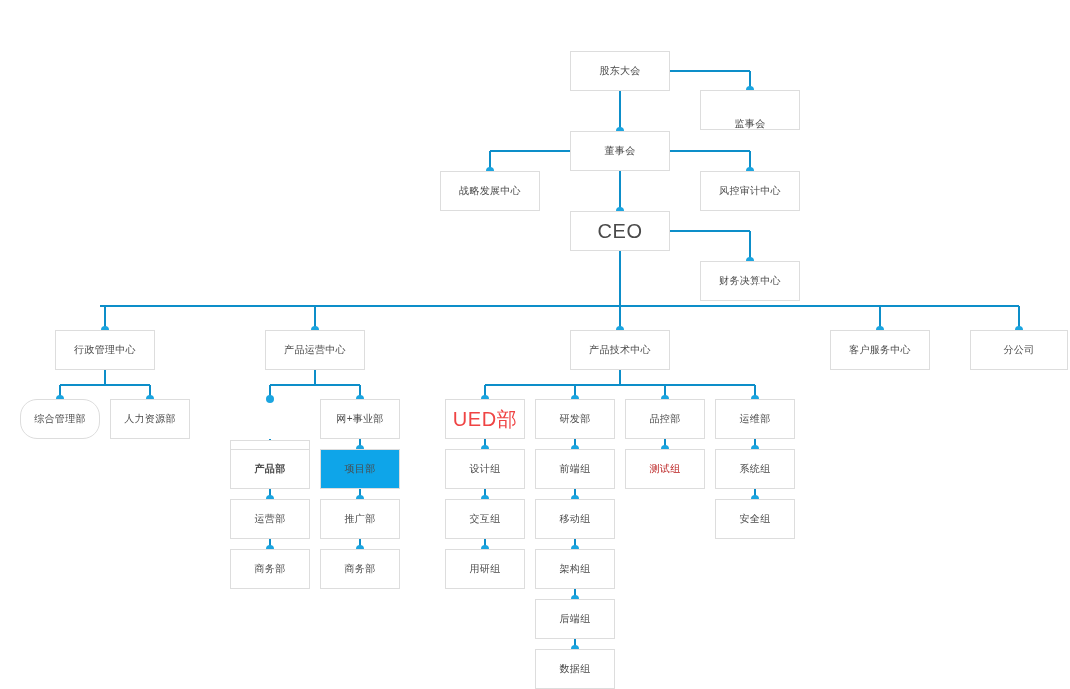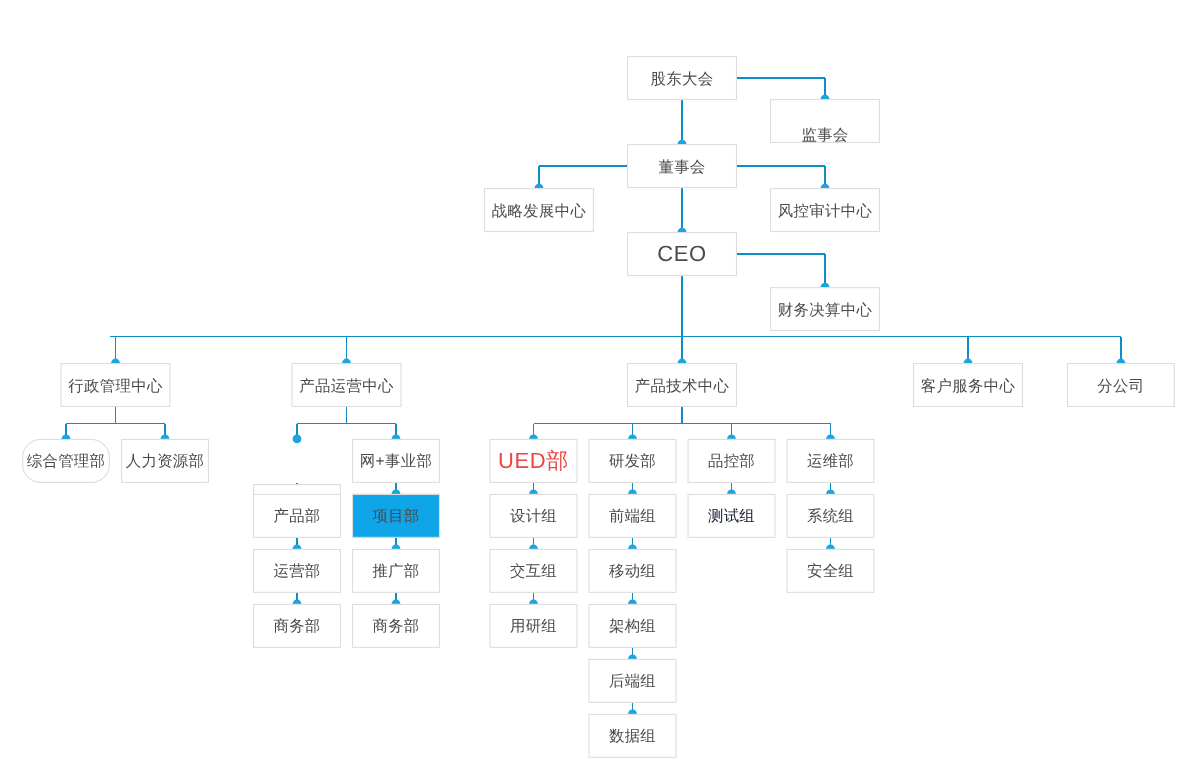--- a/index.html
+++ b/index.html
@@ -20,21 +20,21 @@
     width:1070px;
     height:689px;
     pointer-events:none;
   }
   .node{
     position:absolute;
     box-sizing:border-box;
     border:1px solid #dddddd;
     background:#ffffff;
     color:#4a4a4a;
-    font-size:14px;
+    font-size:10px;
     line-height:1;
     display:flex;
     align-items:center;
     justify-content:center;
     text-align:center;
     white-space:nowrap;
     letter-spacing:0.3px;
   }
   .node.latin{ font-size:20px; letter-spacing:0.6px; }
 </style>
@@ -170,21 +170,21 @@
       </div>
       <div class="node" style="left: 110px; top: 399px; width: 80px; height: 40px; border-color: rgb(221, 221, 221); background: rgb(255, 255, 255); color: rgb(74, 74, 74);">
         <span>人力资源部</span>
       </div>
       <div class="node" style="left: 230px; top: 399px; width: 80px; height: 40px; border-color: rgb(221, 221, 221); background: rgb(255, 255, 255); color: rgb(74, 74, 74); margin-top: 41px;">
         <span>推+事业部</span>
       </div>
       <div class="node" style="left: 320px; top: 399px; width: 80px; height: 40px; border-color: rgb(221, 221, 221); background: rgb(255, 255, 255); color: rgb(74, 74, 74);">
         <span>网+事业部</span>
       </div>
-      <div class="node" style="left: 230px; top: 449px; width: 80px; height: 40px; border-color: rgb(221, 221, 221); background: rgb(255, 255, 255); color: rgb(74, 74, 74);">
+      <div class="node" style="left: 230px; top: 449px; width: 80px; height: 40px; border-color: rgb(221, 221, 221); background: rgb(255, 255, 255); color: rgb(74, 74, 74); font-weight: bold;">
         <span>产品部</span>
       </div>
       <div class="node" style="left: 320px; top: 449px; width: 80px; height: 40px; border-color: rgb(221, 221, 221); background: #0ea5e9; color: rgb(74, 74, 74);">
         <span>项目部</span>
       </div>
       <div class="node" style="left: 230px; top: 499px; width: 80px; height: 40px; border-color: rgb(221, 221, 221); background: rgb(255, 255, 255); color: rgb(74, 74, 74);">
         <span>运营部</span>
       </div>
       <div class="node" style="left: 320px; top: 499px; width: 80px; height: 40px; border-color: rgb(221, 221, 221); background: rgb(255, 255, 255); color: rgb(74, 74, 74);">
         <span>推广部</span>
@@ -206,21 +206,21 @@
       </div>
       <div class="node" style="left: 715px; top: 399px; width: 80px; height: 40px; border-color: rgb(221, 221, 221); background: rgb(255, 255, 255); color: rgb(74, 74, 74);">
         <span>运维部</span>
       </div>
       <div class="node" style="left: 445px; top: 449px; width: 80px; height: 40px; border-color: rgb(221, 221, 221); background: rgb(255, 255, 255); color: rgb(74, 74, 74);">
         <span>设计组</span>
       </div>
       <div class="node" style="left: 535px; top: 449px; width: 80px; height: 40px; border-color: rgb(221, 221, 221); background: rgb(255, 255, 255); color: rgb(74, 74, 74);">
         <span>前端组</span>
       </div>
-      <div class="node" style="left: 625px; top: 449px; width: 80px; height: 40px; border-color: rgb(221, 221, 221); background: rgb(255, 255, 255); color: #0f172a;">
+      <div class="node" style="left: 625px; top: 449px; width: 80px; height: 40px; border-color: rgb(221, 221, 221); background: rgb(255, 255, 255); color: #b91c1c;">
         <span>测试组</span>
       </div>
       <div class="node" style="left: 715px; top: 449px; width: 80px; height: 40px; border-color: rgb(221, 221, 221); background: rgb(255, 255, 255); color: rgb(74, 74, 74);">
         <span>系统组</span>
       </div>
       <div class="node" style="left: 445px; top: 499px; width: 80px; height: 40px; border-color: rgb(221, 221, 221); background: rgb(255, 255, 255); color: rgb(74, 74, 74);">
         <span>交互组</span>
       </div>
       <div class="node" style="left: 535px; top: 499px; width: 80px; height: 40px; border-color: rgb(221, 221, 221); background: rgb(255, 255, 255); color: rgb(74, 74, 74);">
         <span>移动组</span>

